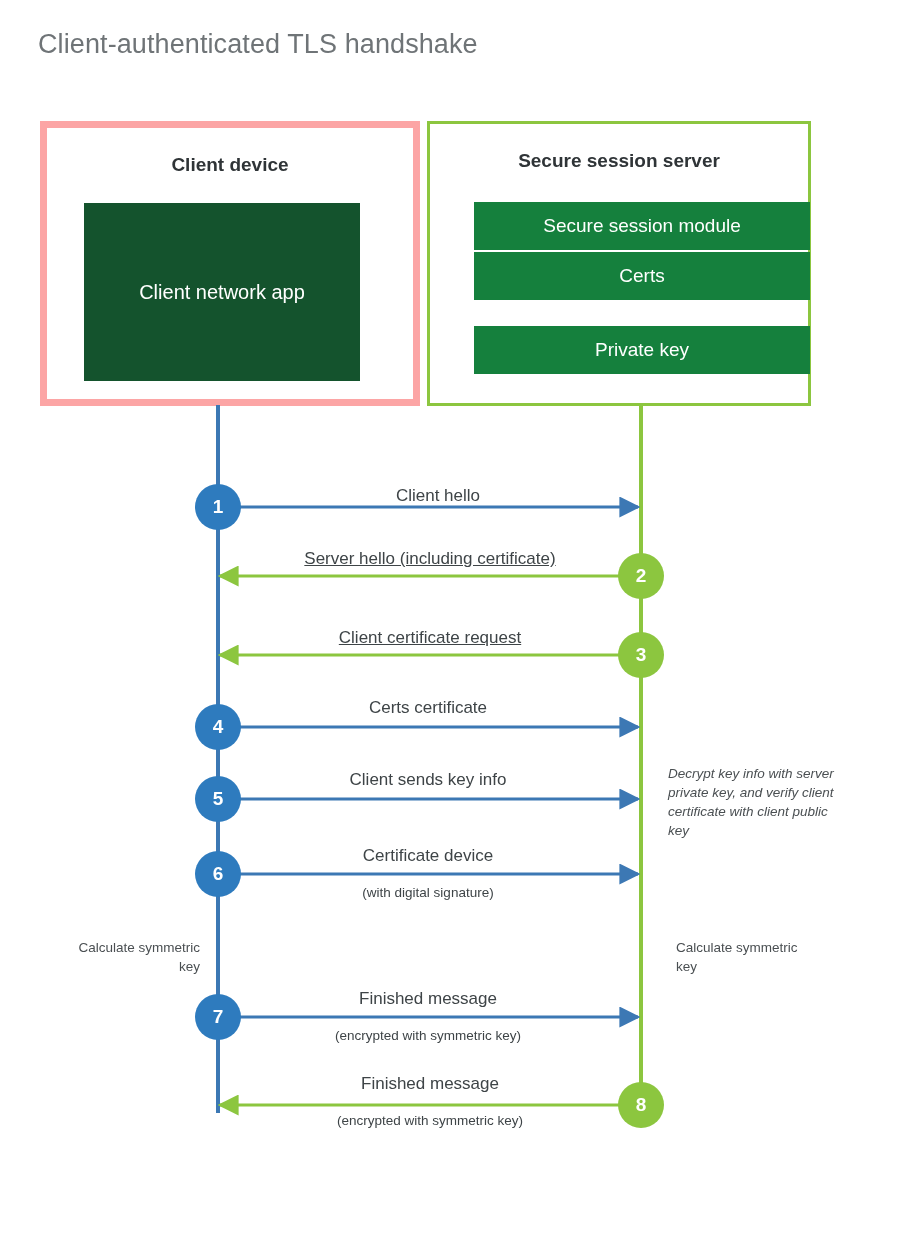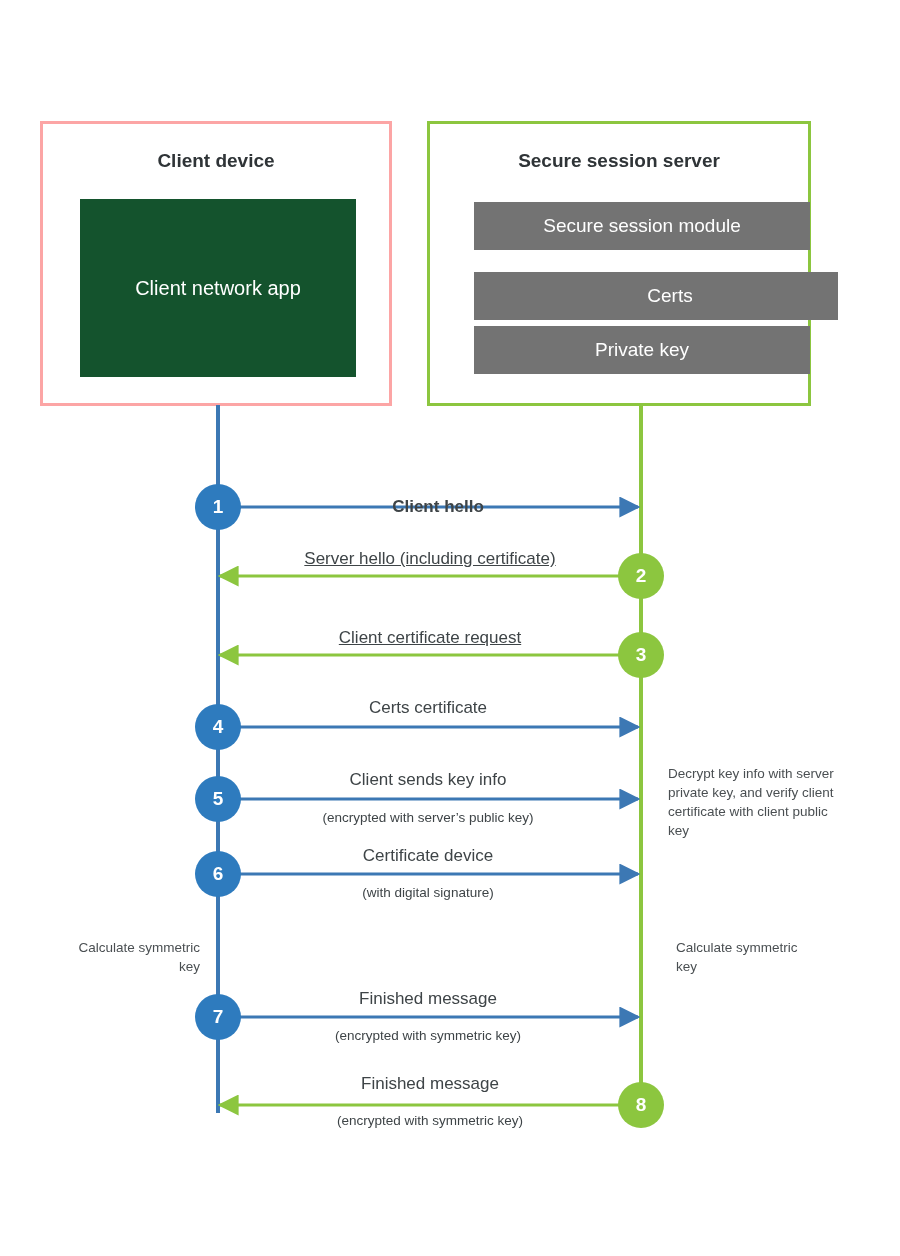--- a/index.html
+++ b/index.html
@@ -34,23 +34,23 @@
 
   
   .actor-box {
     position: absolute;
     background: #ffffff;
     box-sizing: border-box;
   }
   #client-box {
     left: 40px;
     top: 121px;
-    width: 352px;
+    width: 380px;
     height: 285px;
-    border: 3px solid #fca5a5;
+    border: 7px solid #fca5a5;
   }
   #server-box {
     left: 427px;
     top: 121px;
     width: 384px;
     height: 285px;
     border: 3px solid #8cc63f;
   }
   .actor-title {
     position: absolute;
@@ -81,29 +81,29 @@
     padding: 0 12px;
     box-sizing: border-box;
   }
 
   
   .server-bar {
     position: absolute;
     left: 44px;
     width: 336px;
     height: 48px;
-    background: #737373;
+    background: #15803d;
     display: flex;
     align-items: center;
     justify-content: center;
     color: #ffffff;
     font-size: 19px;
   }
   #server-bar-0 { top: 78px; }
-  #server-bar-1 { top: 148px; padding-left: 28px; }
+  #server-bar-1 { top: 128px; }
   #server-bar-2 { top: 202px; }
 
   
   .lifeline {
     position: absolute;
     width: 4px;
   }
   #lifeline-client {
     left: 216px;
     top: 405px;
@@ -166,20 +166,21 @@
     line-height: 1.42;
     color: #4a4f52;
   }
   .side-note.right-align { text-align: right; }
 </style>
 </head>
 <body>
 
 <div id="canvas">
 
+  <div class="page-title">Client-authenticated TLS handshake</div>
 
   <div class="actor-box" id="client-box">
     <div class="actor-title">Client device</div>
     <div id="client-app">Client network app</div>
   </div>
 
   <div class="actor-box" id="server-box">
     <div class="actor-title">Secure session server</div>
     <div class="server-bar" id="server-bar-0">Secure session module</div>
     <div class="server-bar" id="server-bar-1">Certs</div>
@@ -218,39 +219,38 @@
 
   <div class="step-circle client" style="left:195px; top:484px;">1</div>
   <div class="step-circle server" style="left:618px; top:553px;">2</div>
   <div class="step-circle server" style="left:618px; top:632px;">3</div>
   <div class="step-circle client" style="left:195px; top:704px;">4</div>
   <div class="step-circle client" style="left:195px; top:776px;">5</div>
   <div class="step-circle client" style="left:195px; top:851px;">6</div>
   <div class="step-circle client" style="left:195px; top:994px;">7</div>
   <div class="step-circle server" style="left:618px; top:1082px;">8</div>
 
-  <div class="msg-label" style="left:228px; top:497px; width:420px;font-weight:bold;">Client hello</div>
+  <div class="msg-label" style="left:228px; top:486px; width:420px;">Client hello</div>
 
   <div class="msg-label" style="left:220px; top:549px; width:420px;text-decoration:underline;">Server hello (including certificate)</div>
 
   <div class="msg-label" style="left:220px; top:628px; width:420px;text-decoration:underline;">Client certificate request</div>
 
   <div class="msg-label" style="left:228px; top:698px; width:400px;">Certs certificate</div>
 
   <div class="msg-label" style="left:228px; top:770px; width:400px;">Client sends key info</div>
-  <div class="msg-sublabel" style="left:228px; top:810px; width:400px;">(encrypted with server’s public key)</div>
 
   <div class="msg-label" style="left:228px; top:846px; width:400px;">Certificate device</div>
   <div class="msg-sublabel" style="left:228px; top:885px; width:400px;">(with digital signature)</div>
 
   <div class="msg-label" style="left:228px; top:989px; width:400px;">Finished message</div>
   <div class="msg-sublabel" style="left:228px; top:1028px; width:400px;">(encrypted with symmetric key)</div>
 
   <div class="msg-label" style="left:220px; top:1074px; width:420px;">Finished message</div>
   <div class="msg-sublabel" style="left:220px; top:1113px; width:420px;">(encrypted with symmetric key)</div>
 
-  <div class="side-note" style="left:668px; top:764px; width:170px;">Decrypt key info with server private key, and verify client certificate with client public key</div>
+  <div class="side-note" style="left:668px; top:764px; width:170px;font-style:italic;">Decrypt key info with server private key, and verify client certificate with client public key</div>
 
   <div class="side-note right-align" style="left:60px; top:938px; width:140px;">Calculate symmetric key</div>
 
   <div class="side-note" style="left:676px; top:938px; width:140px;">Calculate symmetric key</div>
 
 </div>
 
 </body></html>

